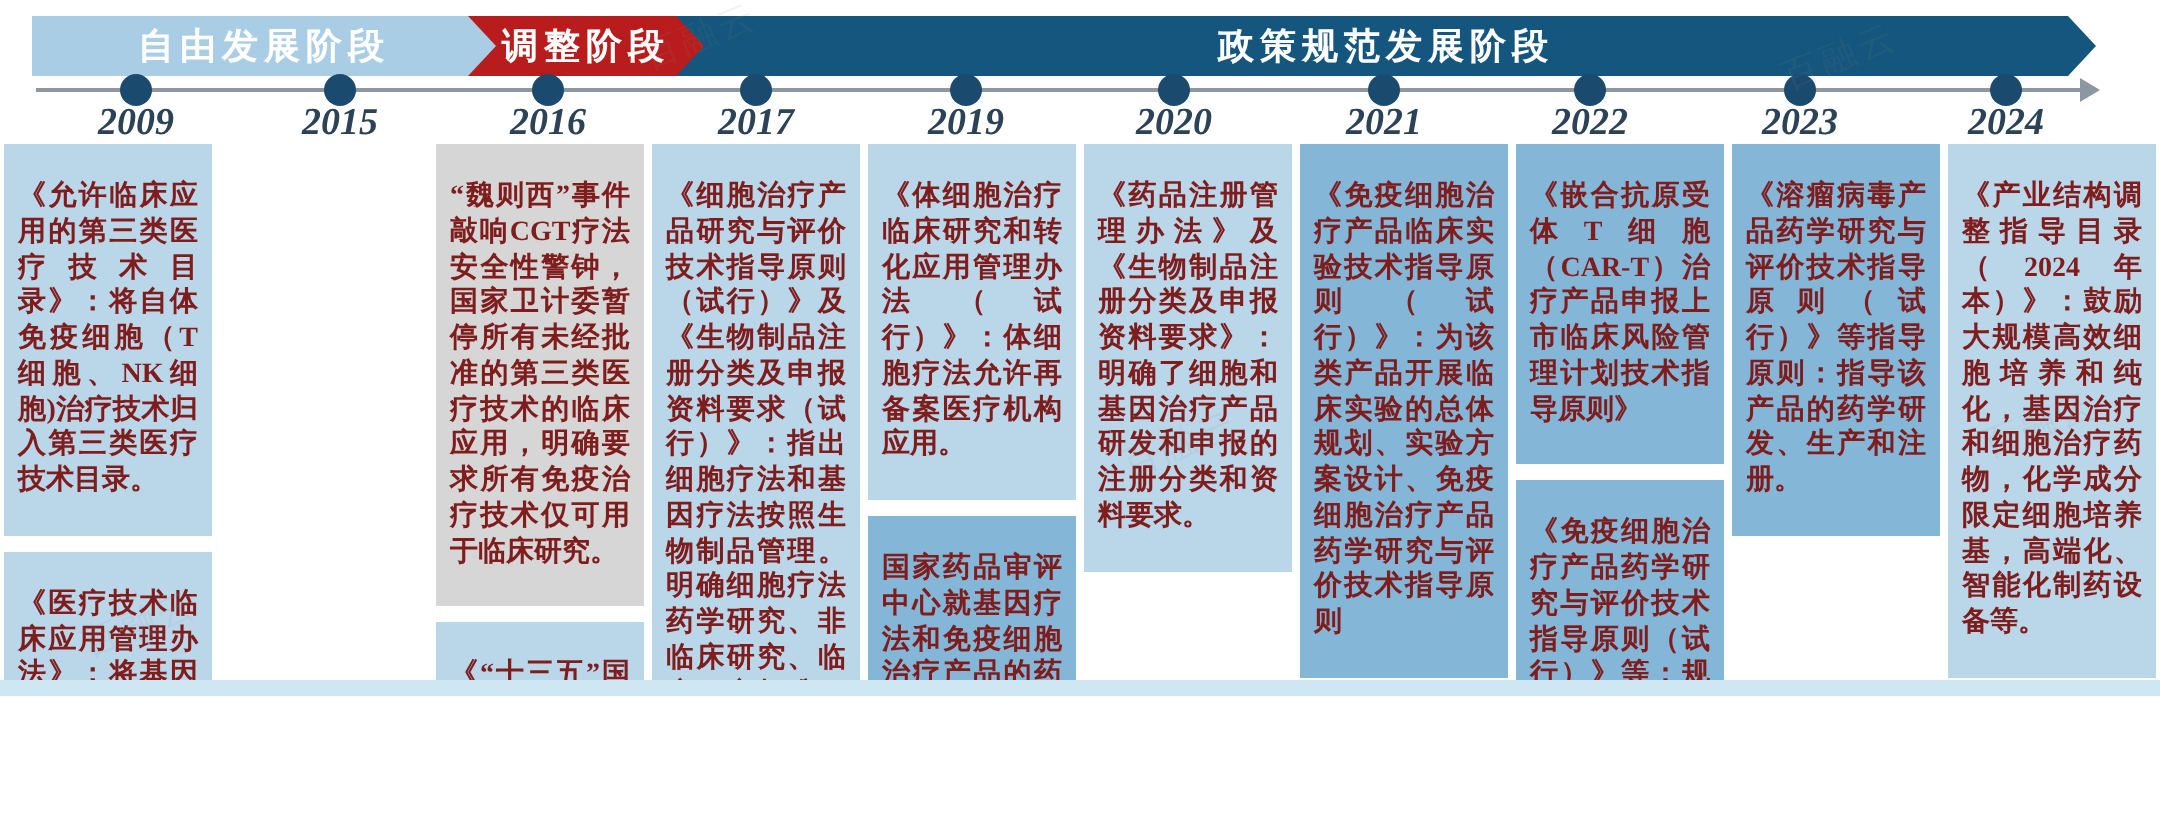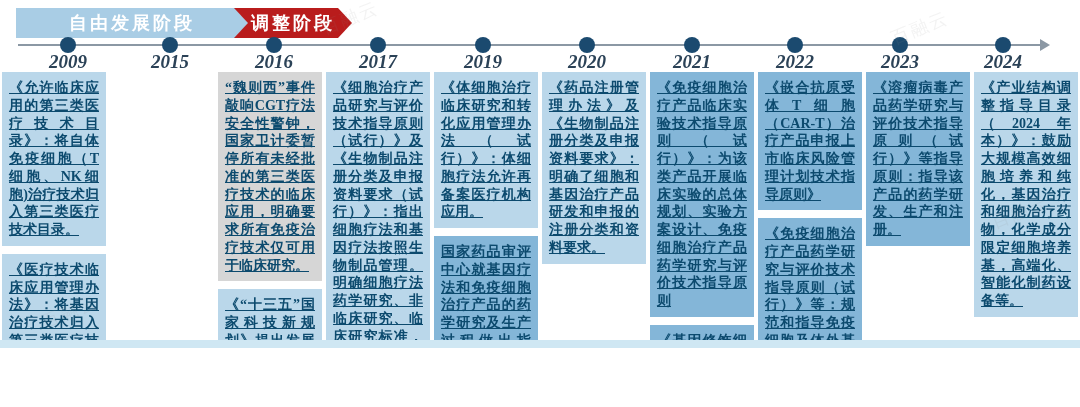--- a/index.html
+++ b/index.html
@@ -15,41 +15,44 @@
   
   .axis-line{position:absolute;left:18px;top:44px;width:1022px;height:2px;background:#8b98a4;}
   .axis-arrow{position:absolute;left:1040px;top:39px;width:0;height:0;
               border-left:10px solid #8b98a4;border-top:6px solid transparent;border-bottom:6px solid transparent;}
   .dot{position:absolute;top:37px;width:16px;height:16px;border-radius:50%;background:#1b4a6f;z-index:4;}
   .year{position:absolute;top:52px;width:80px;text-align:center;font-style:italic;font-weight:bold;
         font-size:19px;color:#2b4257;line-height:1;}
   
   .columns{position:absolute;left:2px;top:72px;width:1076px;display:flex;gap:4px;align-items:flex-start;}
   .column{flex:0 0 104px;width:104px;display:flex;flex-direction:column;gap:8px;}
-  .box{box-sizing:border-box;padding:7px 7px;font-size:14px;line-height:1.27;font-weight:bold;
-       color:#0c4a6e;text-align:justify;text-justify:inter-character;text-decoration:underline;}
+  .box{box-sizing:border-box;padding:18px 7px;font-size:14px;line-height:1.27;font-weight:bold;
+       color:#7f1d1d;text-align:justify;text-justify:inter-character;}
   .box.light{background:#bad7ea;}
   .box.medium{background:#84b6d8;}
   .box.gray{background:#d6d6d6;}
   
   .bottom-bar{position:absolute;left:0;bottom:0;width:1080px;height:8px;background:#cfe7f3;}
   
   .watermark{position:absolute;color:#8a8a8a;opacity:0.10;font-size:18px;letter-spacing:2px;
              transform:rotate(-22deg);white-space:nowrap;pointer-events:none;z-index:5;}
 </style>
 </head>
 <body>
 
 <div class="stage">
 
   <div class="phase seg1">
     <span class="phase-label">自由发展阶段</span>
   </div>
   <div class="phase seg2">
     <span class="phase-label">调整阶段</span>
+  </div>
+  <div class="phase seg3">
+    <span class="phase-label">政策规范发展阶段</span>
   </div>
 
   <div class="axis-line"></div>
   <div class="axis-arrow"></div>
   <div id="axis-marks">
       <div class="dot" style="left: 60px;"></div>
       <div class="year" style="left: 28px;">2009</div>
       <div class="dot" style="left: 162px;"></div>
       <div class="year" style="left: 130px;">2015</div>
       <div class="dot" style="left: 266px;"></div>

